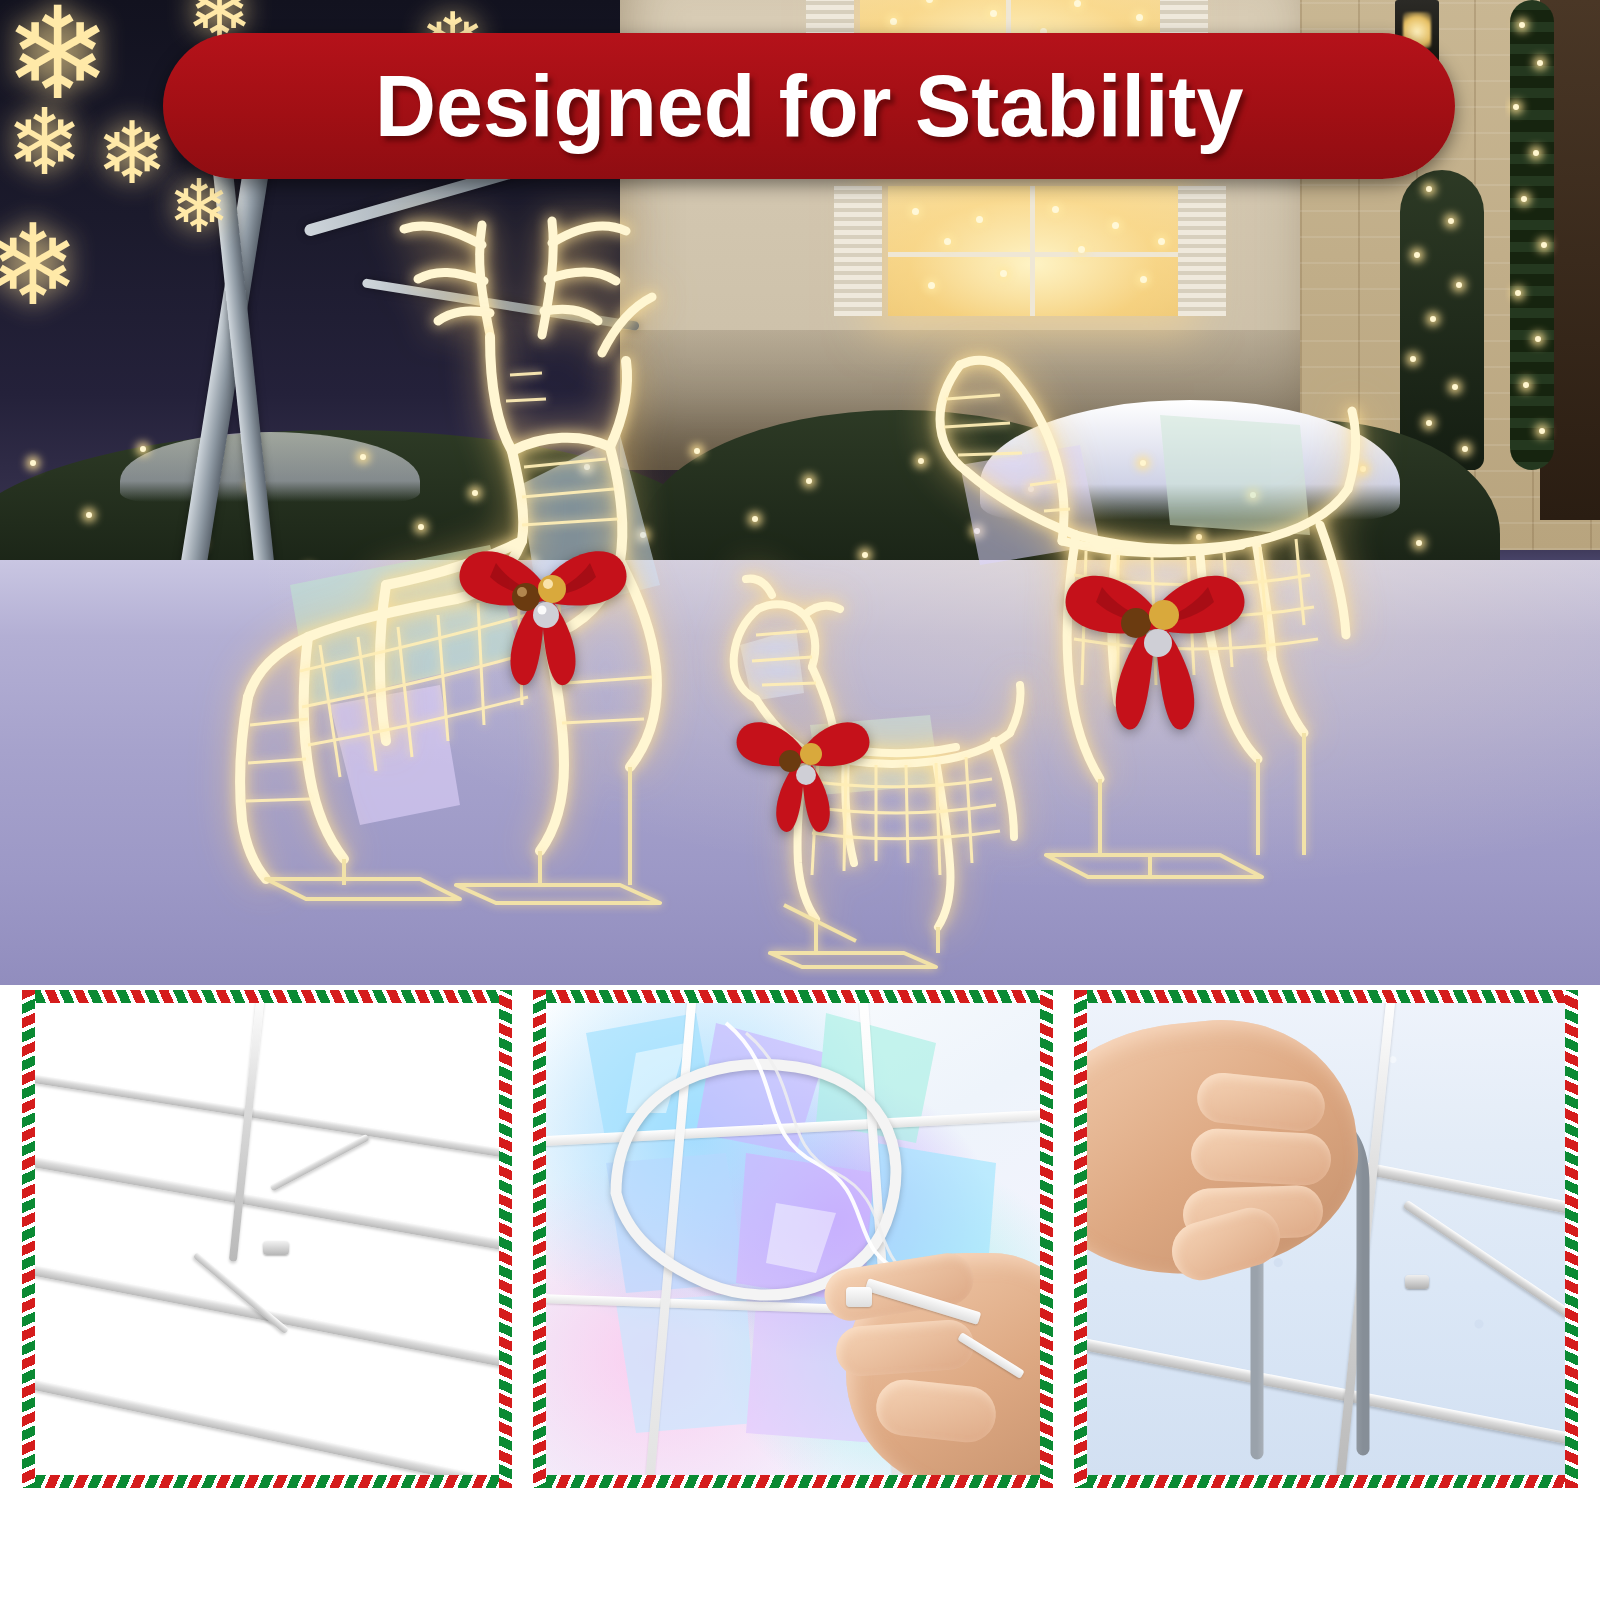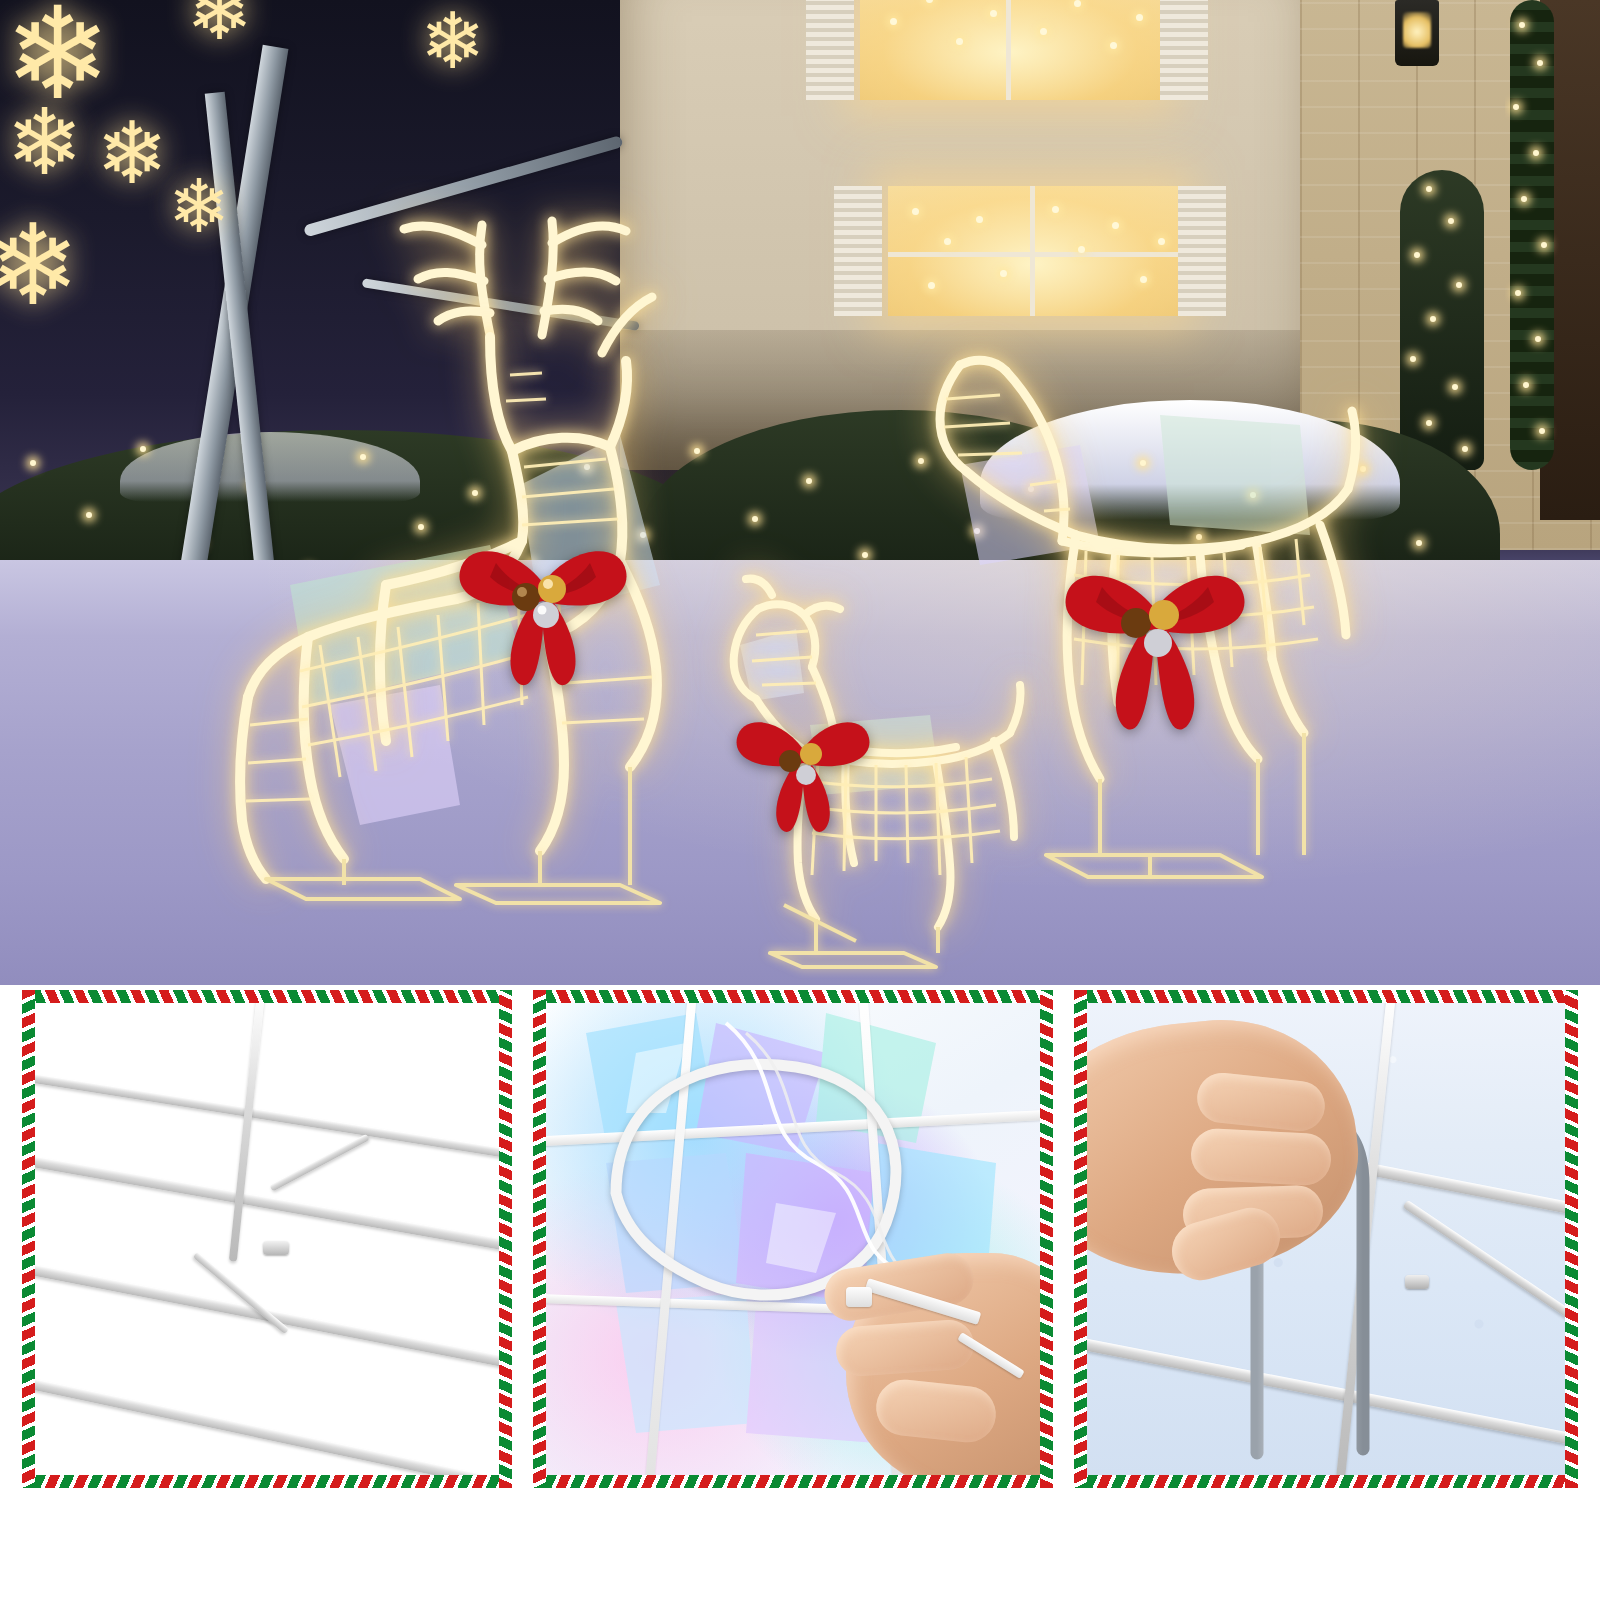--- a/index.html
+++ b/index.html
@@ -509,20 +509,23 @@
             <path d="M52 62 C64 78 82 90 105 97 C82 99 60 90 46 77 Z"></path>
             <path d="M158 62 C146 78 128 90 105 97 C128 99 150 90 164 77 Z"></path>
           </g>
           <circle cx="86" cy="98" r="15" fill="#6b3b10"></circle>
           <circle cx="114" cy="90" r="15" fill="#d9a93c"></circle>
           <circle cx="108" cy="118" r="14" fill="#cfcfd6"></circle>
         </svg>
       </div>
     </div>
 
+    <div class="banner">
+      <span class="banner-text">Designed for Stability</span>
+    </div>
   </div>
 
   <div class="panels">
 
     <div class="panel" style="left:22px;">
       <div class="cc">
         <div class="cc-t"></div>
           <div class="cc-b"></div>
         <div class="cc-l"></div>
           <div class="cc-r"></div>

